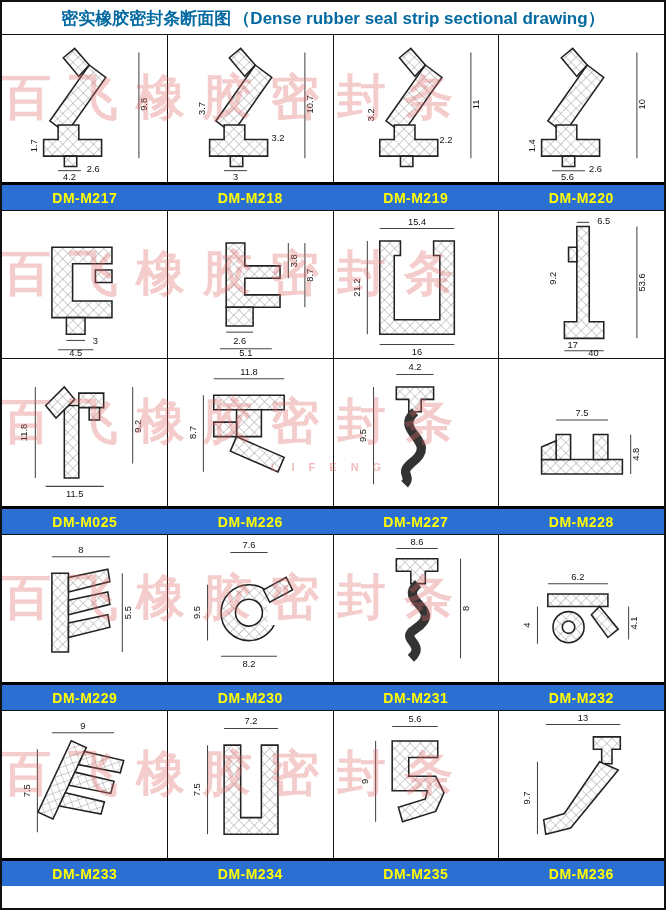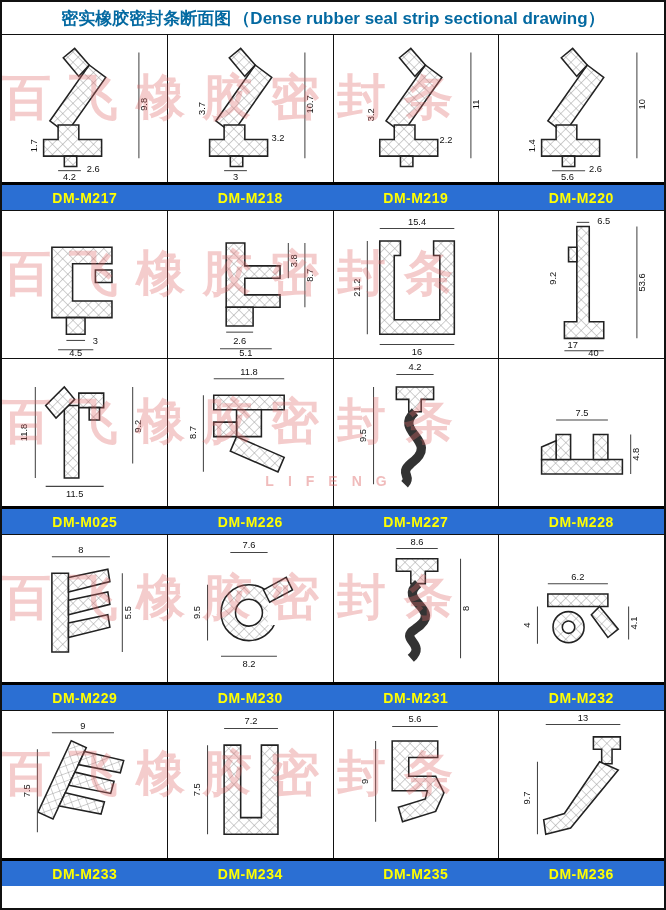--- a/index.html
+++ b/index.html
@@ -27,22 +27,22 @@
   .model{
     flex:1;display:flex;align-items:center;justify-content:center;
     color:var(--label-color,#ffff00);font-weight:bold;font-size:14px;letter-spacing:.5px;
   }
   .watermark{
     position:absolute;left:0;right:0;top:38px;z-index:6;pointer-events:none;
     font-size:49px;font-weight:bold;line-height:1;
     letter-spacing:18px;white-space:nowrap;color:rgba(222,105,105,0.34);
   }
   .watermark-sub{
-    position:absolute;left:0;right:0;top:114px;z-index:6;pointer-events:none;
-    font-size:14px;font-weight:bold;text-align:center;letter-spacing:14px;
+    position:absolute;left:0;right:0;top:102px;z-index:6;pointer-events:none;
+    font-size:11px;font-weight:bold;text-align:center;letter-spacing:14px;
     color:rgba(222,105,105,0.45);
   }
   .dim{stroke:#444;stroke-width:1;}
   .dt{font-size:9px;fill:#111;font-family:"Liberation Sans",sans-serif;}
   .defs-holder{position:absolute;width:0;height:0;}
 </style>
 </head>
 <body>
 
 <svg class="defs-holder" aria-hidden="true">

